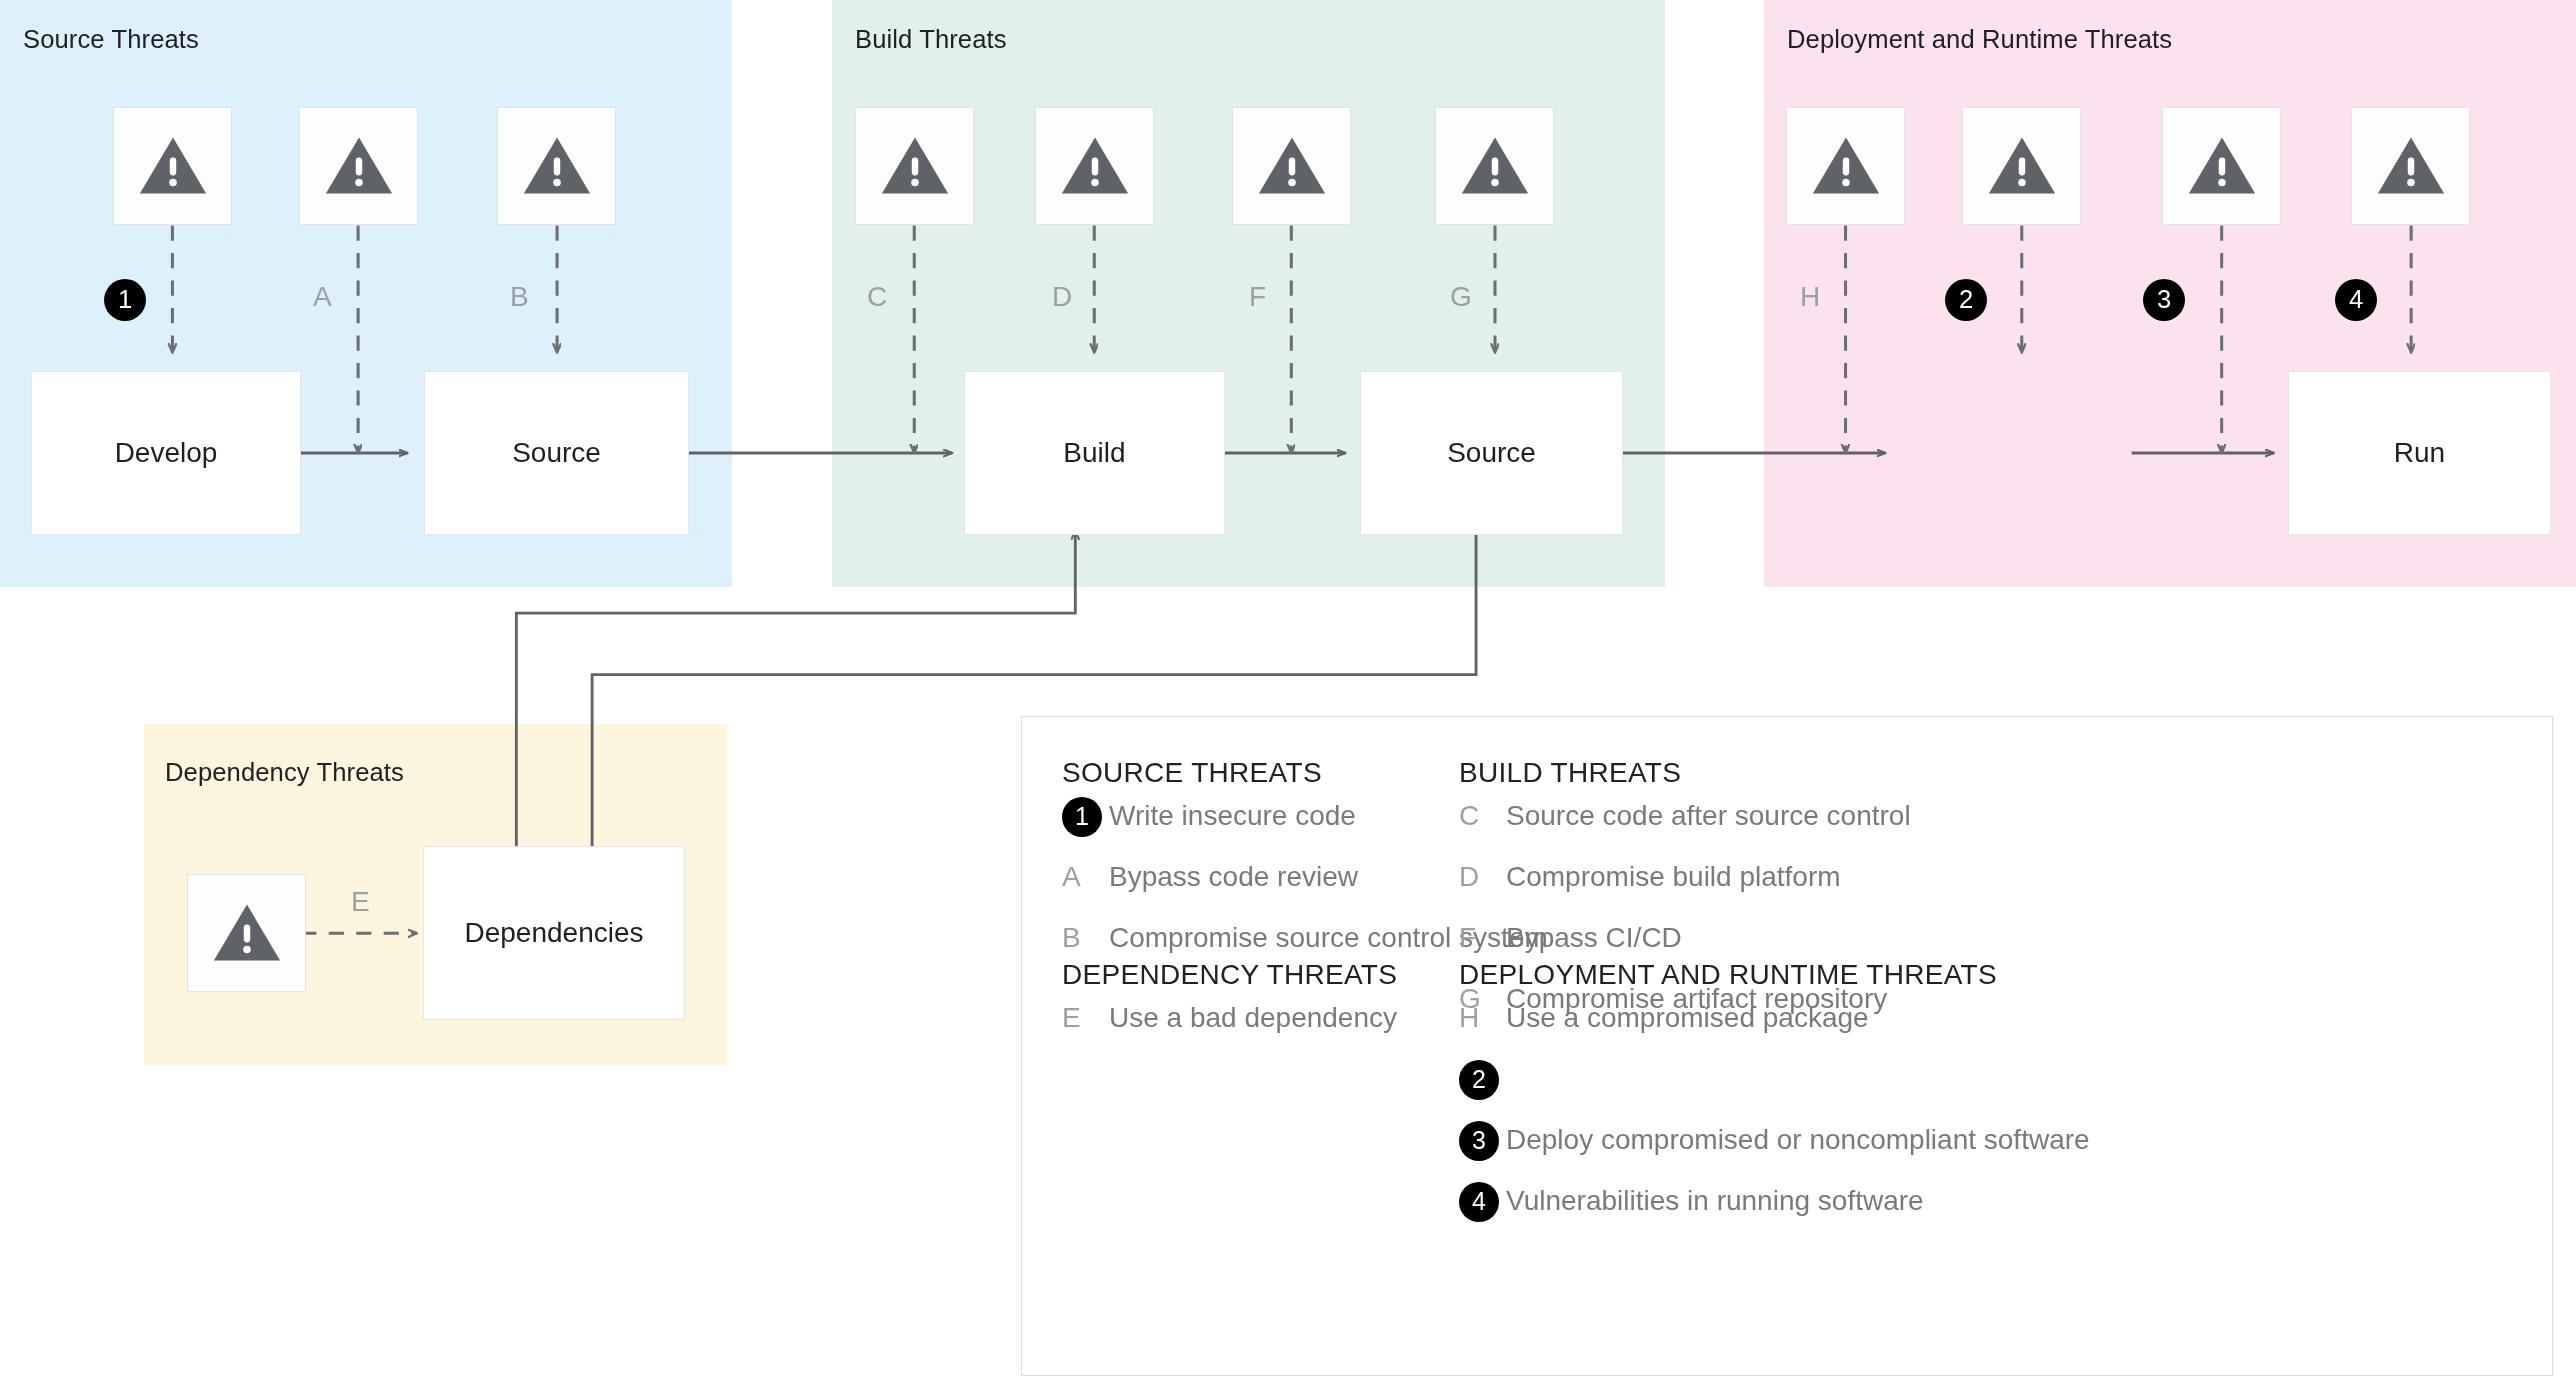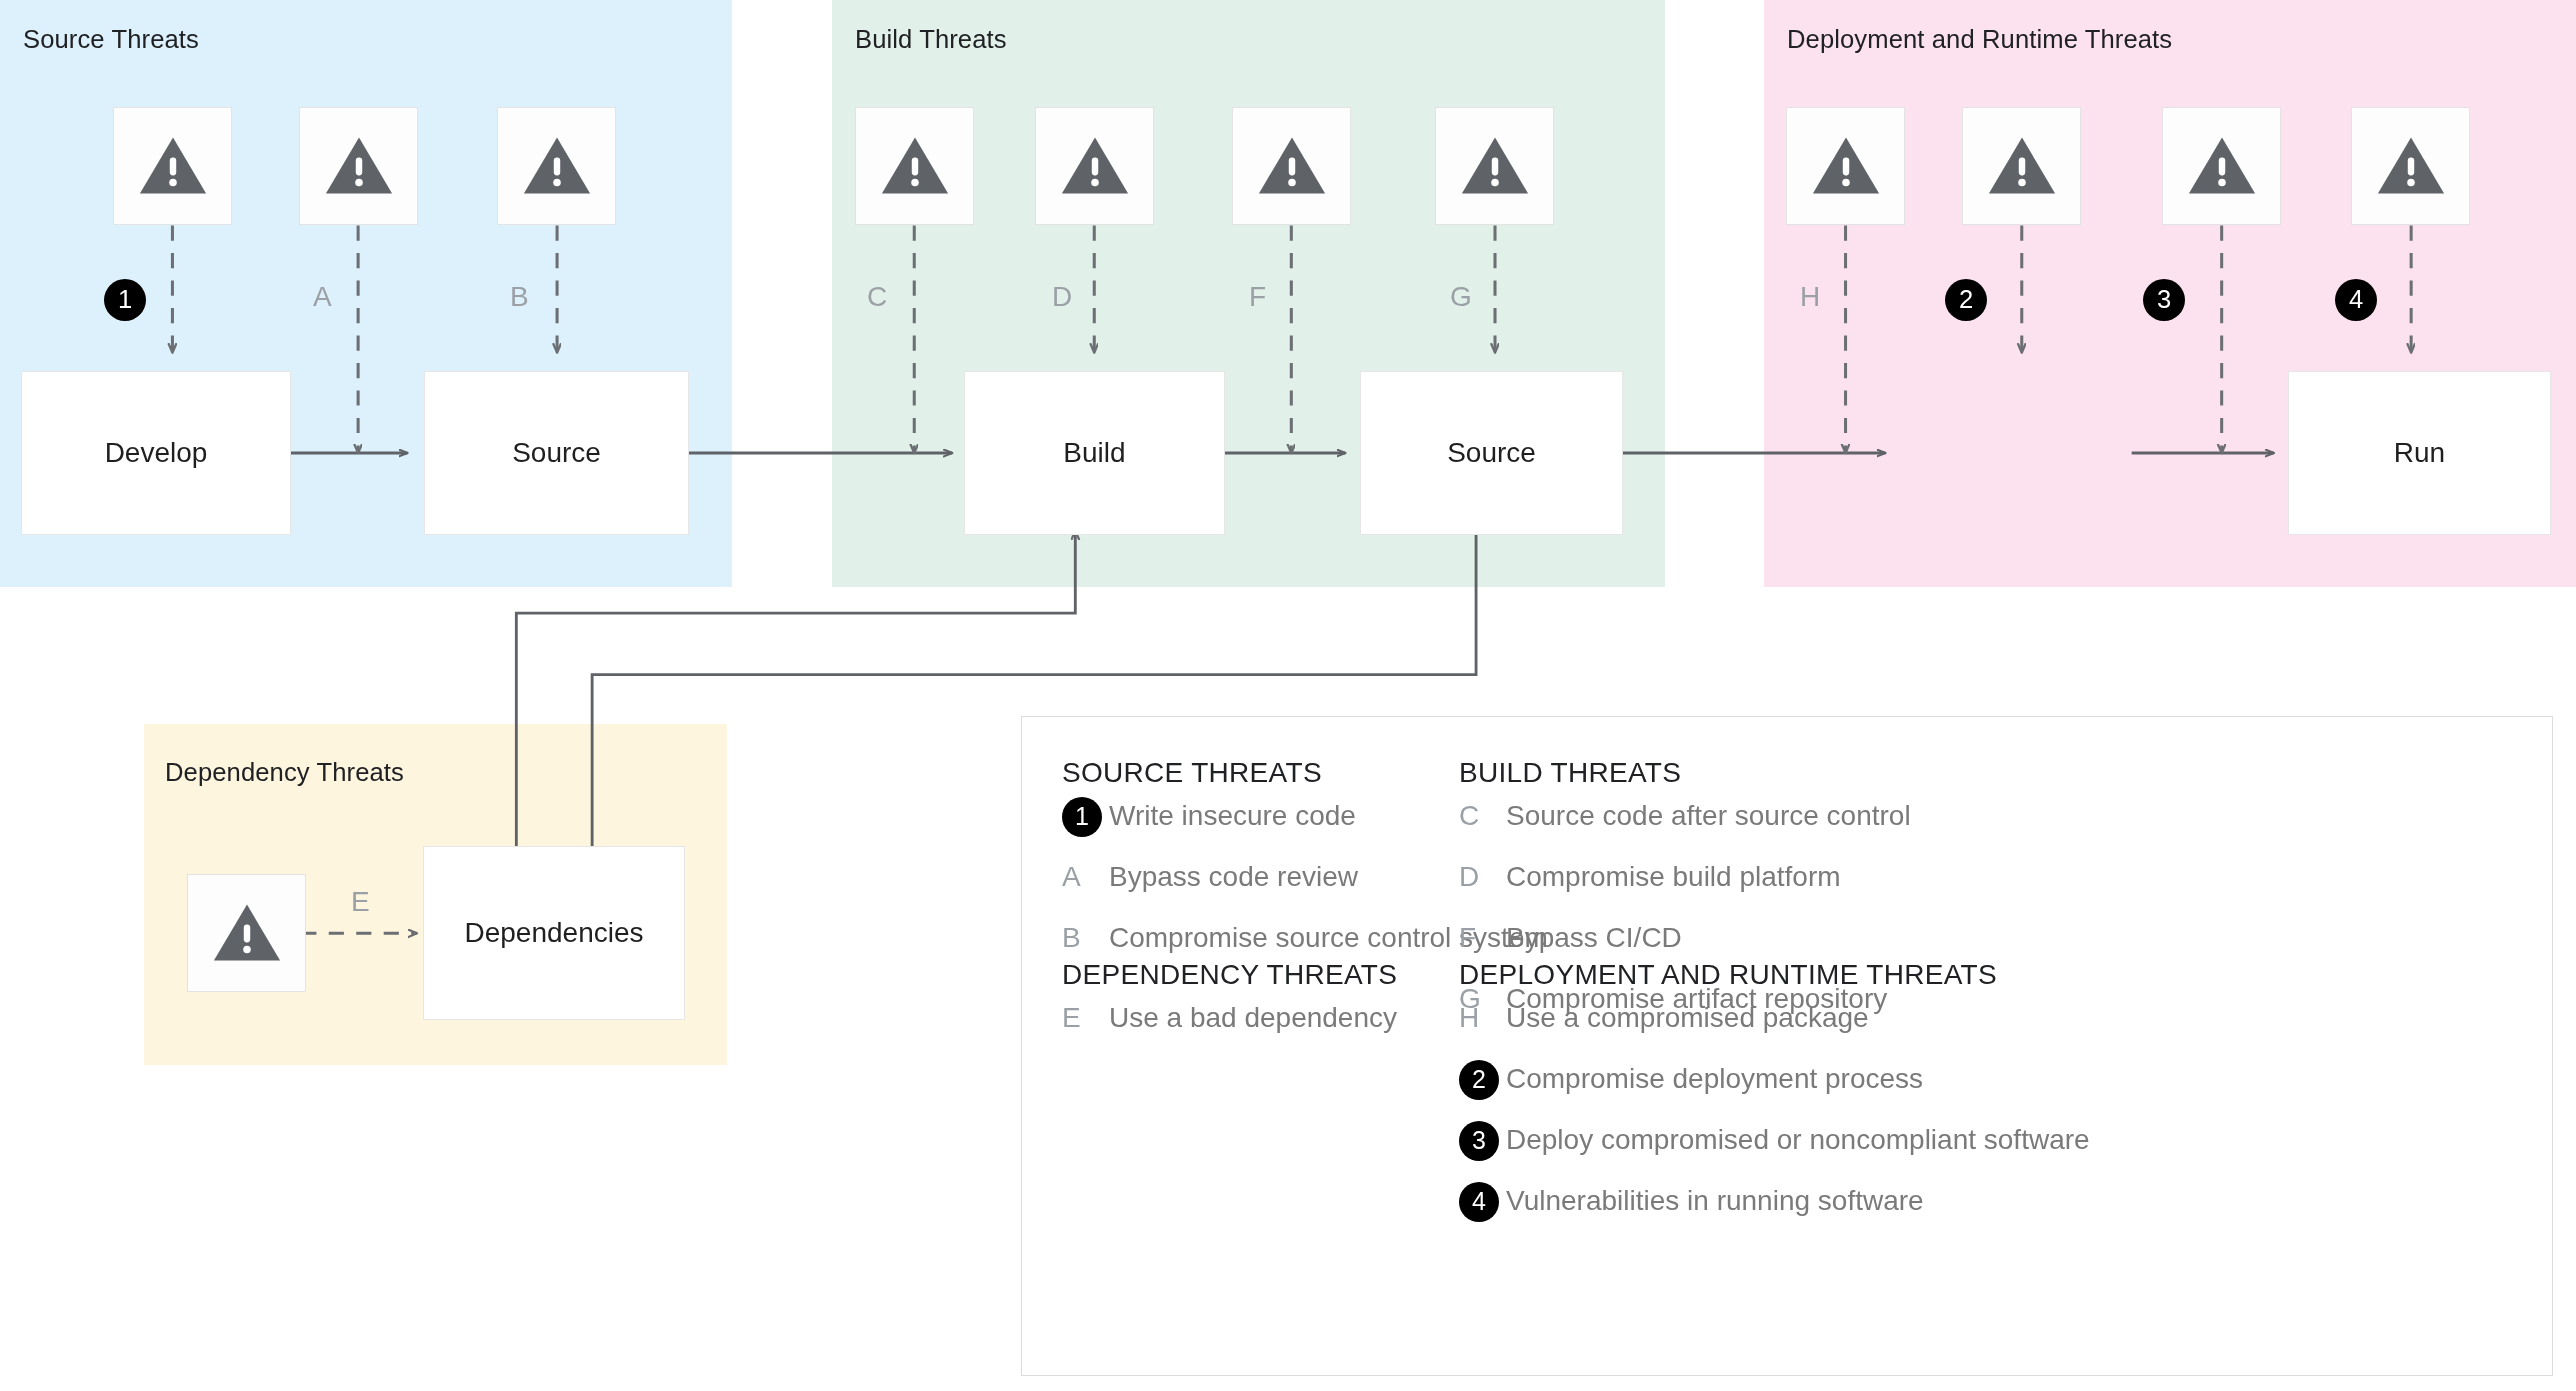--- a/index.html
+++ b/index.html
@@ -195,21 +195,21 @@
     </div>
 
   <div class="warn-card" style="left:187px;top:874px">
       <svg width="70" height="63" viewBox="0 0 74 66">
         <path d="M37 3 L72 62 L2 62 Z" fill="#5f6368"></path>
         <rect x="33.6" y="24" width="6.8" height="19" rx="3.3" fill="#fff"></rect>
         <circle cx="37" cy="50.5" r="4" fill="#fff"></circle>
       </svg>
     </div>
 
-  <div class="proc" style="left:21px;top:371px;width:270px;height:164px">Develop</div>
+  <div class="proc" style="left:31px;top:371px;width:270px;height:164px">Develop</div>
   <div class="proc" style="left:964px;top:371px;width:261px;height:164px">Build</div>
   <div class="proc" style="left:424px;top:371px;width:265px;height:164px">Source</div>
   <div class="proc" style="left:1360px;top:371px;width:263px;height:164px">Source</div>
   <div class="proc" style="left:2288px;top:371px;width:263px;height:164px">Run</div>
   <div class="proc" style="left:423px;top:846px;width:262px;height:174px">Dependencies</div>
 
   <div class="badge" style="left:104px;top:279px">1</div>
   <div class="edge-label" style="left:313px;top:281px">A</div>
   <div class="edge-label" style="left:510px;top:281px">B</div>
 
@@ -276,21 +276,20 @@
     <div class="legend-col" id="col-deploy">
       <div class="legend-head">DEPLOYMENT AND RUNTIME THREATS</div>
       <div class="legend-row">
         <div class="legend-key">H</div>
         <div class="legend-text">Use a compromised package</div>
       </div>
       <div class="legend-row">
         <div class="legend-key num">
             <span class="dot">2</span>
           </div>
-        <div class="legend-text">Compromise deployment process</div>
       </div>
       <div class="legend-row">
         <div class="legend-key num">
             <span class="dot">3</span>
           </div>
         <div class="legend-text">Deploy compromised or noncompliant software</div>
       </div>
       <div class="legend-row">
         <div class="legend-key num">
             <span class="dot">4</span>

